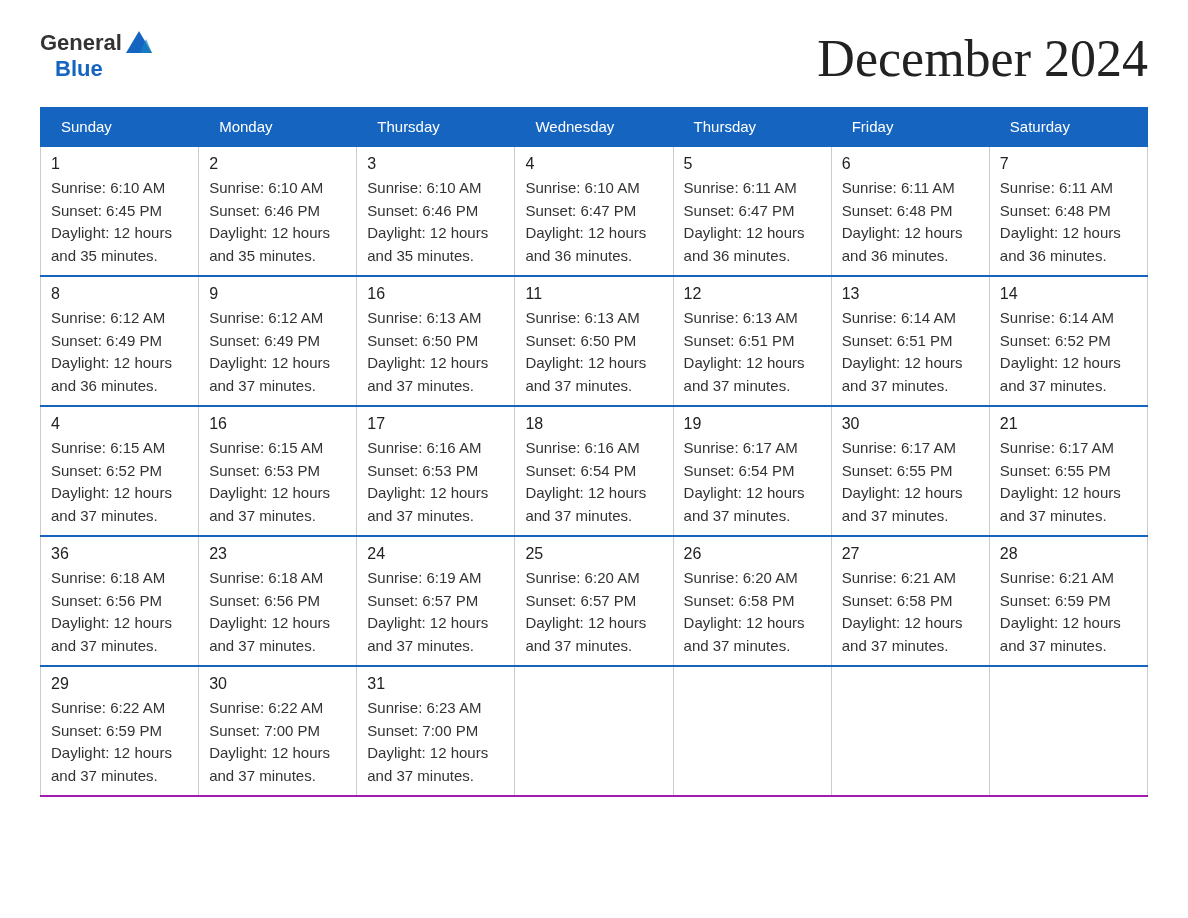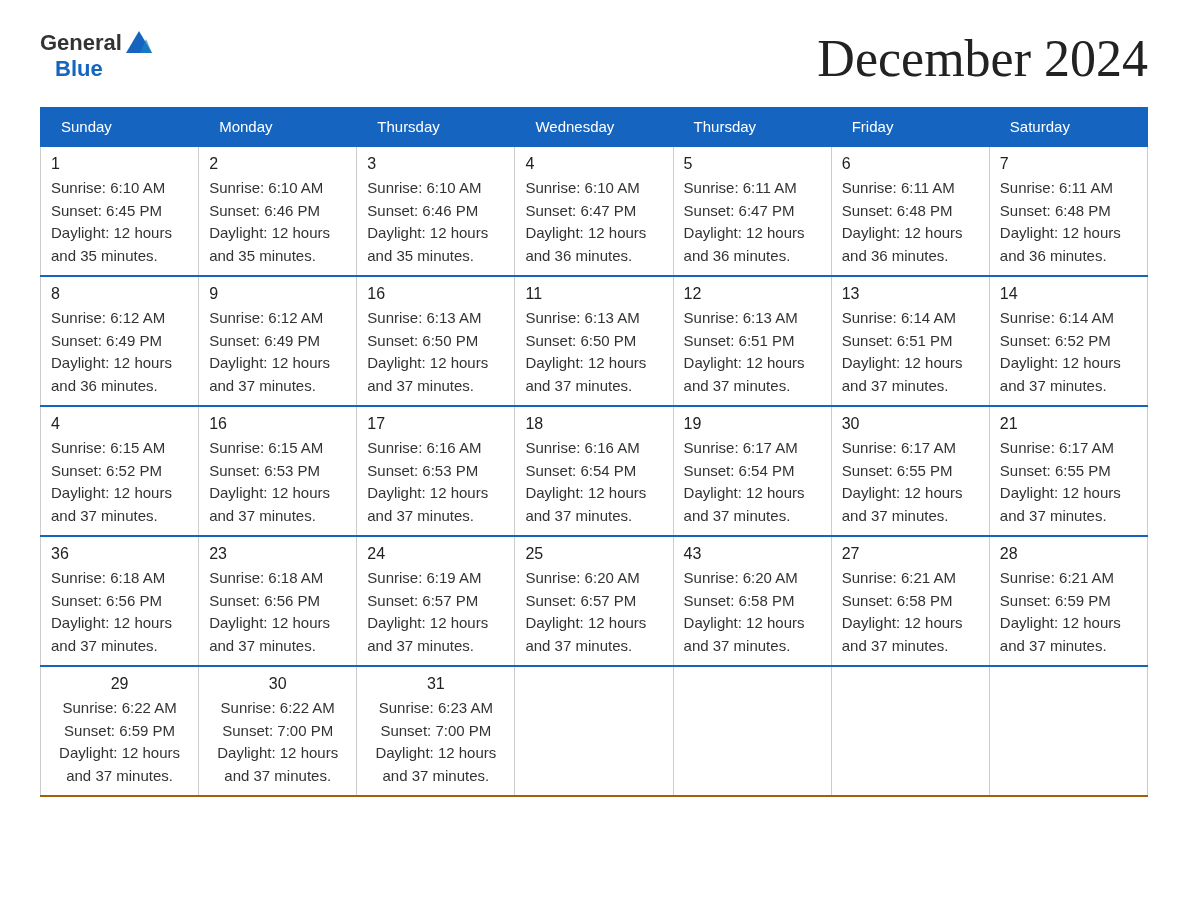--- a/index.html
+++ b/index.html
@@ -71,22 +71,21 @@
       color: #222;
       margin-bottom: 4px;
       display: block;
     }
     tbody tr td .day-info {
       font-size: 15px;
       color: #333;
       line-height: 1.5;
     }
     tbody tr:last-child td {
-      border-bottom: 2px solid #a16207;
-      text-align: center;
+      border-bottom: 2px solid #a21caf;
     }
     .logo-wrapper {
       display: flex;
       flex-direction: column;
       align-items: flex-start;
     }
     .logo-row {
       display: flex;
       align-items: center;
     }
@@ -225,21 +224,21 @@
         </td>
         <td>
           <span class="day-num">24</span>
           <div class="day-info">Sunrise: 6:19 AM<br>Sunset: 6:57 PM<br>Daylight: 12 hours<br>and 37 minutes.</div>
         </td>
         <td>
           <span class="day-num">25</span>
           <div class="day-info">Sunrise: 6:20 AM<br>Sunset: 6:57 PM<br>Daylight: 12 hours<br>and 37 minutes.</div>
         </td>
         <td>
-          <span class="day-num">43</span>
+          <span class="day-num">26</span>
           <div class="day-info">Sunrise: 6:20 AM<br>Sunset: 6:58 PM<br>Daylight: 12 hours<br>and 37 minutes.</div>
         </td>
         <td>
           <span class="day-num">27</span>
           <div class="day-info">Sunrise: 6:21 AM<br>Sunset: 6:58 PM<br>Daylight: 12 hours<br>and 37 minutes.</div>
         </td>
         <td>
           <span class="day-num">28</span>
           <div class="day-info">Sunrise: 6:21 AM<br>Sunset: 6:59 PM<br>Daylight: 12 hours<br>and 37 minutes.</div>
         </td>

